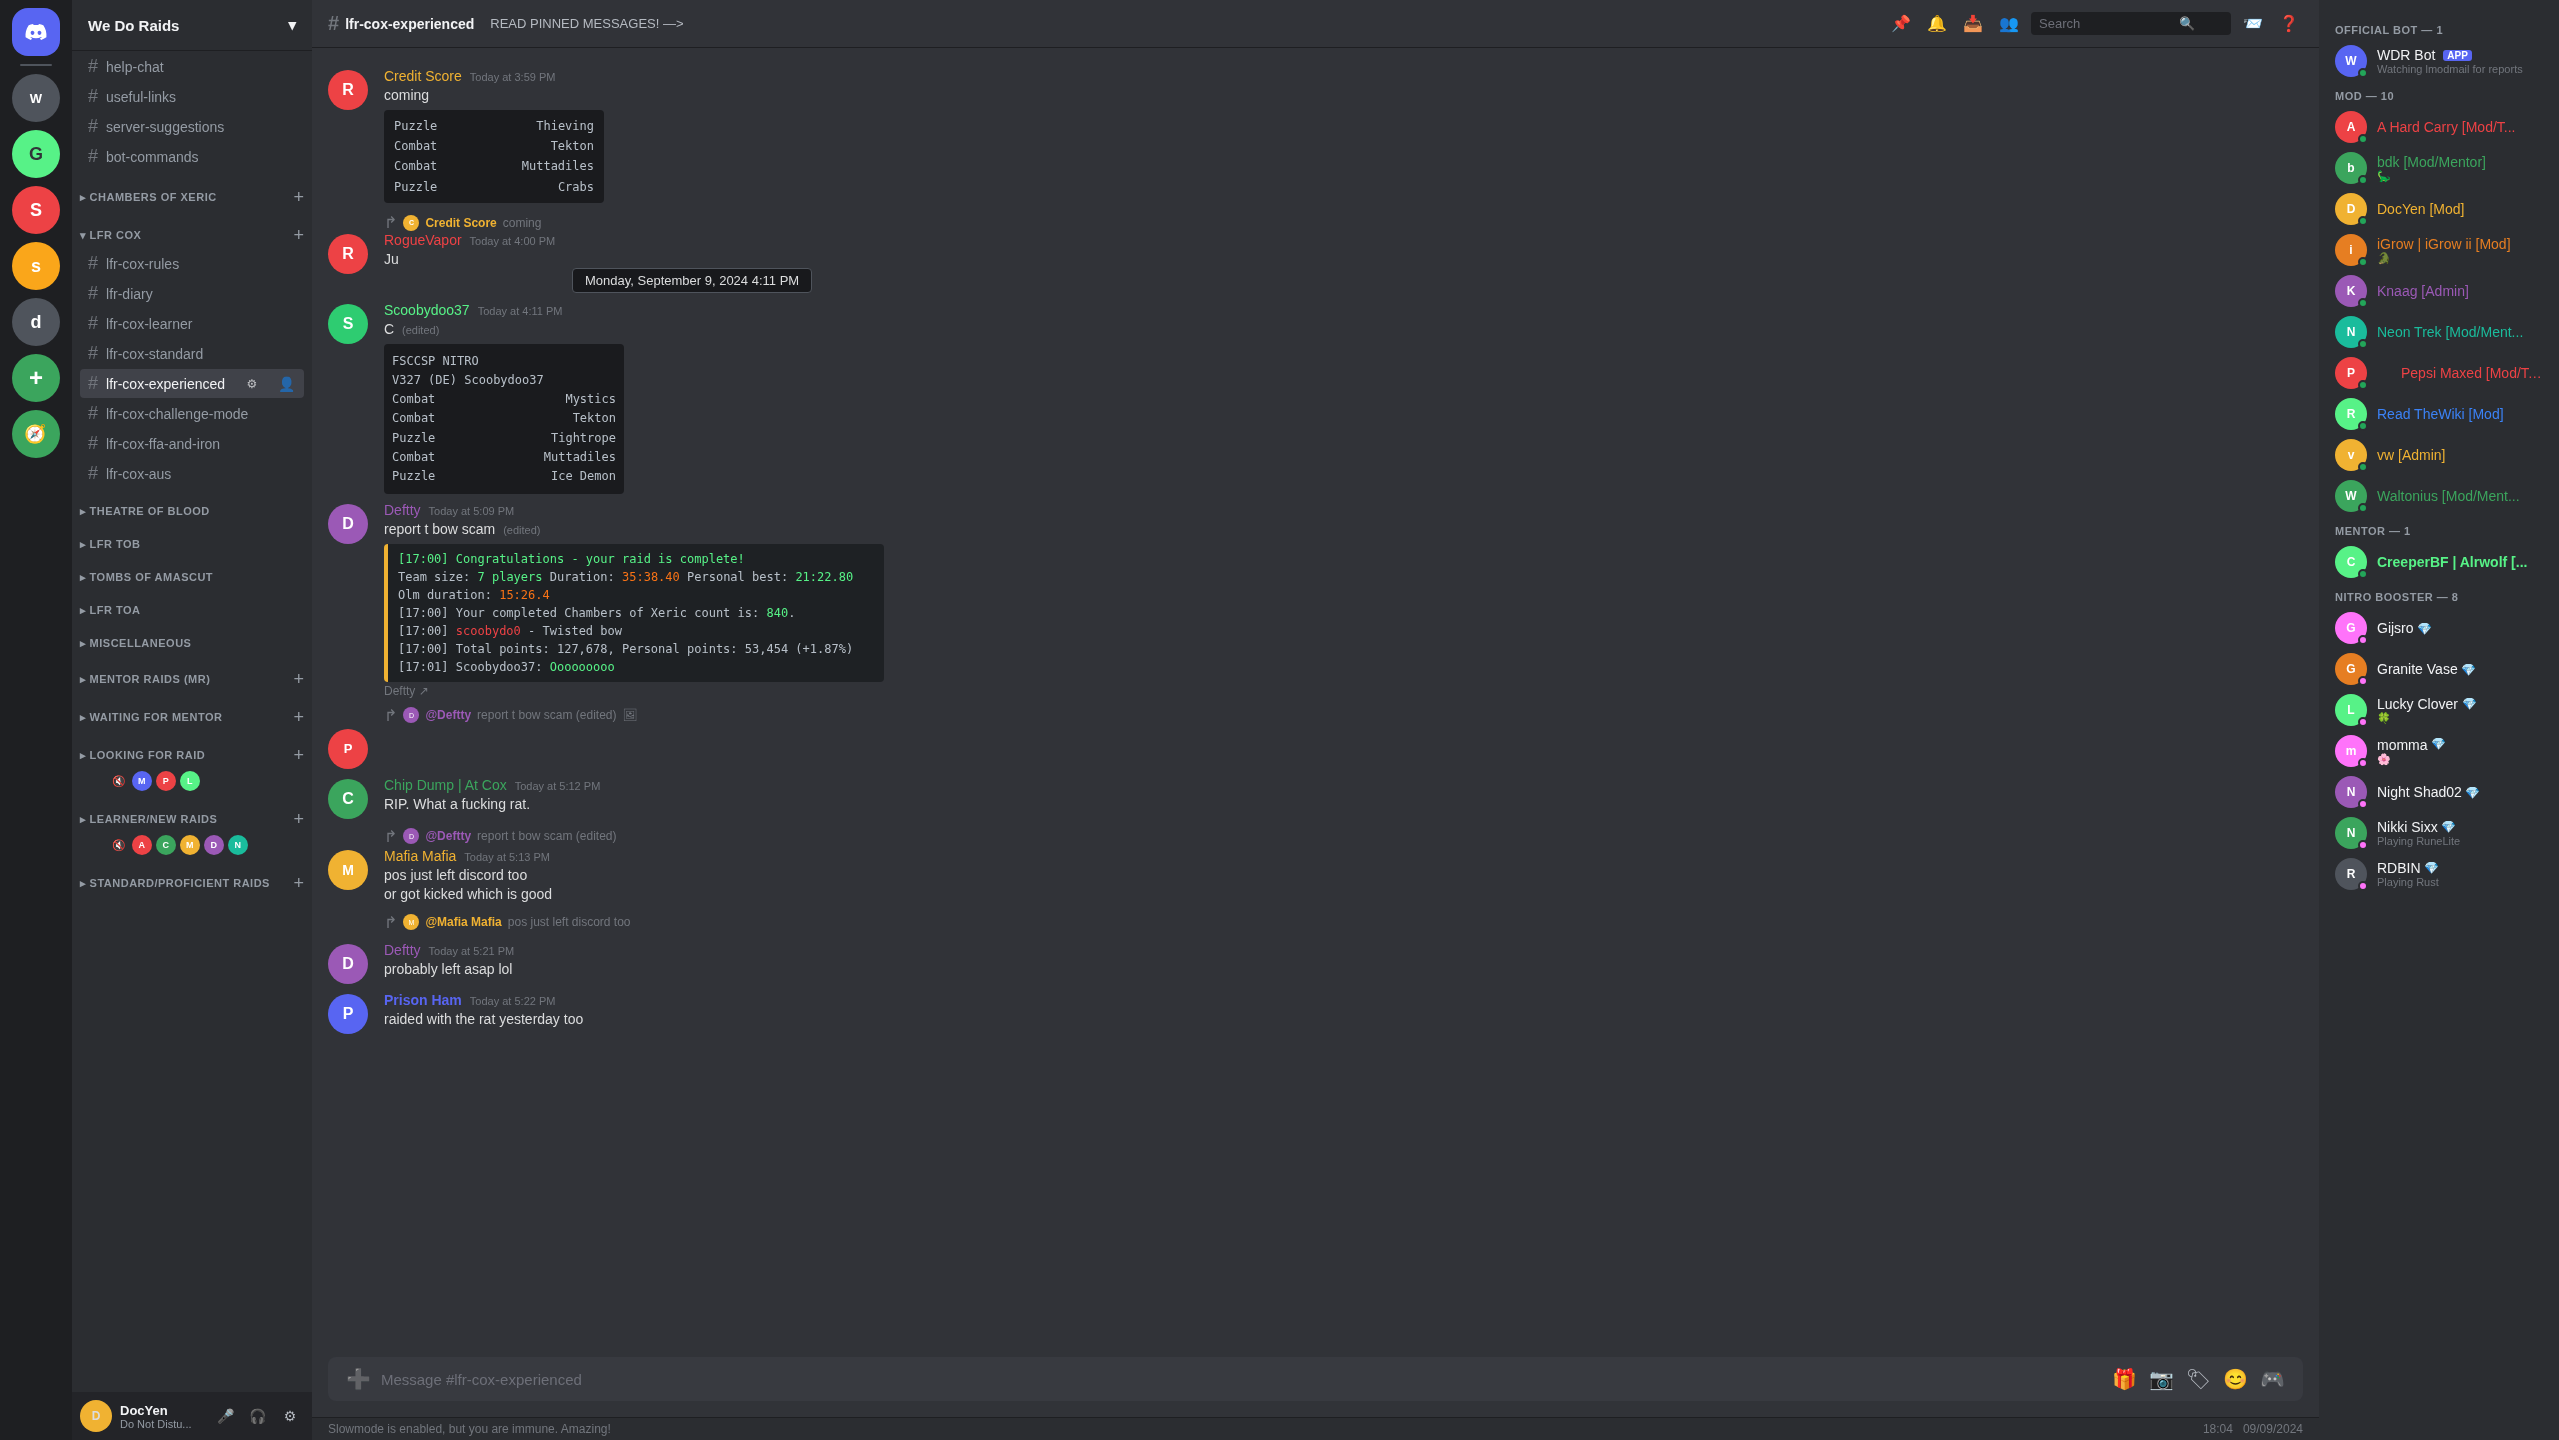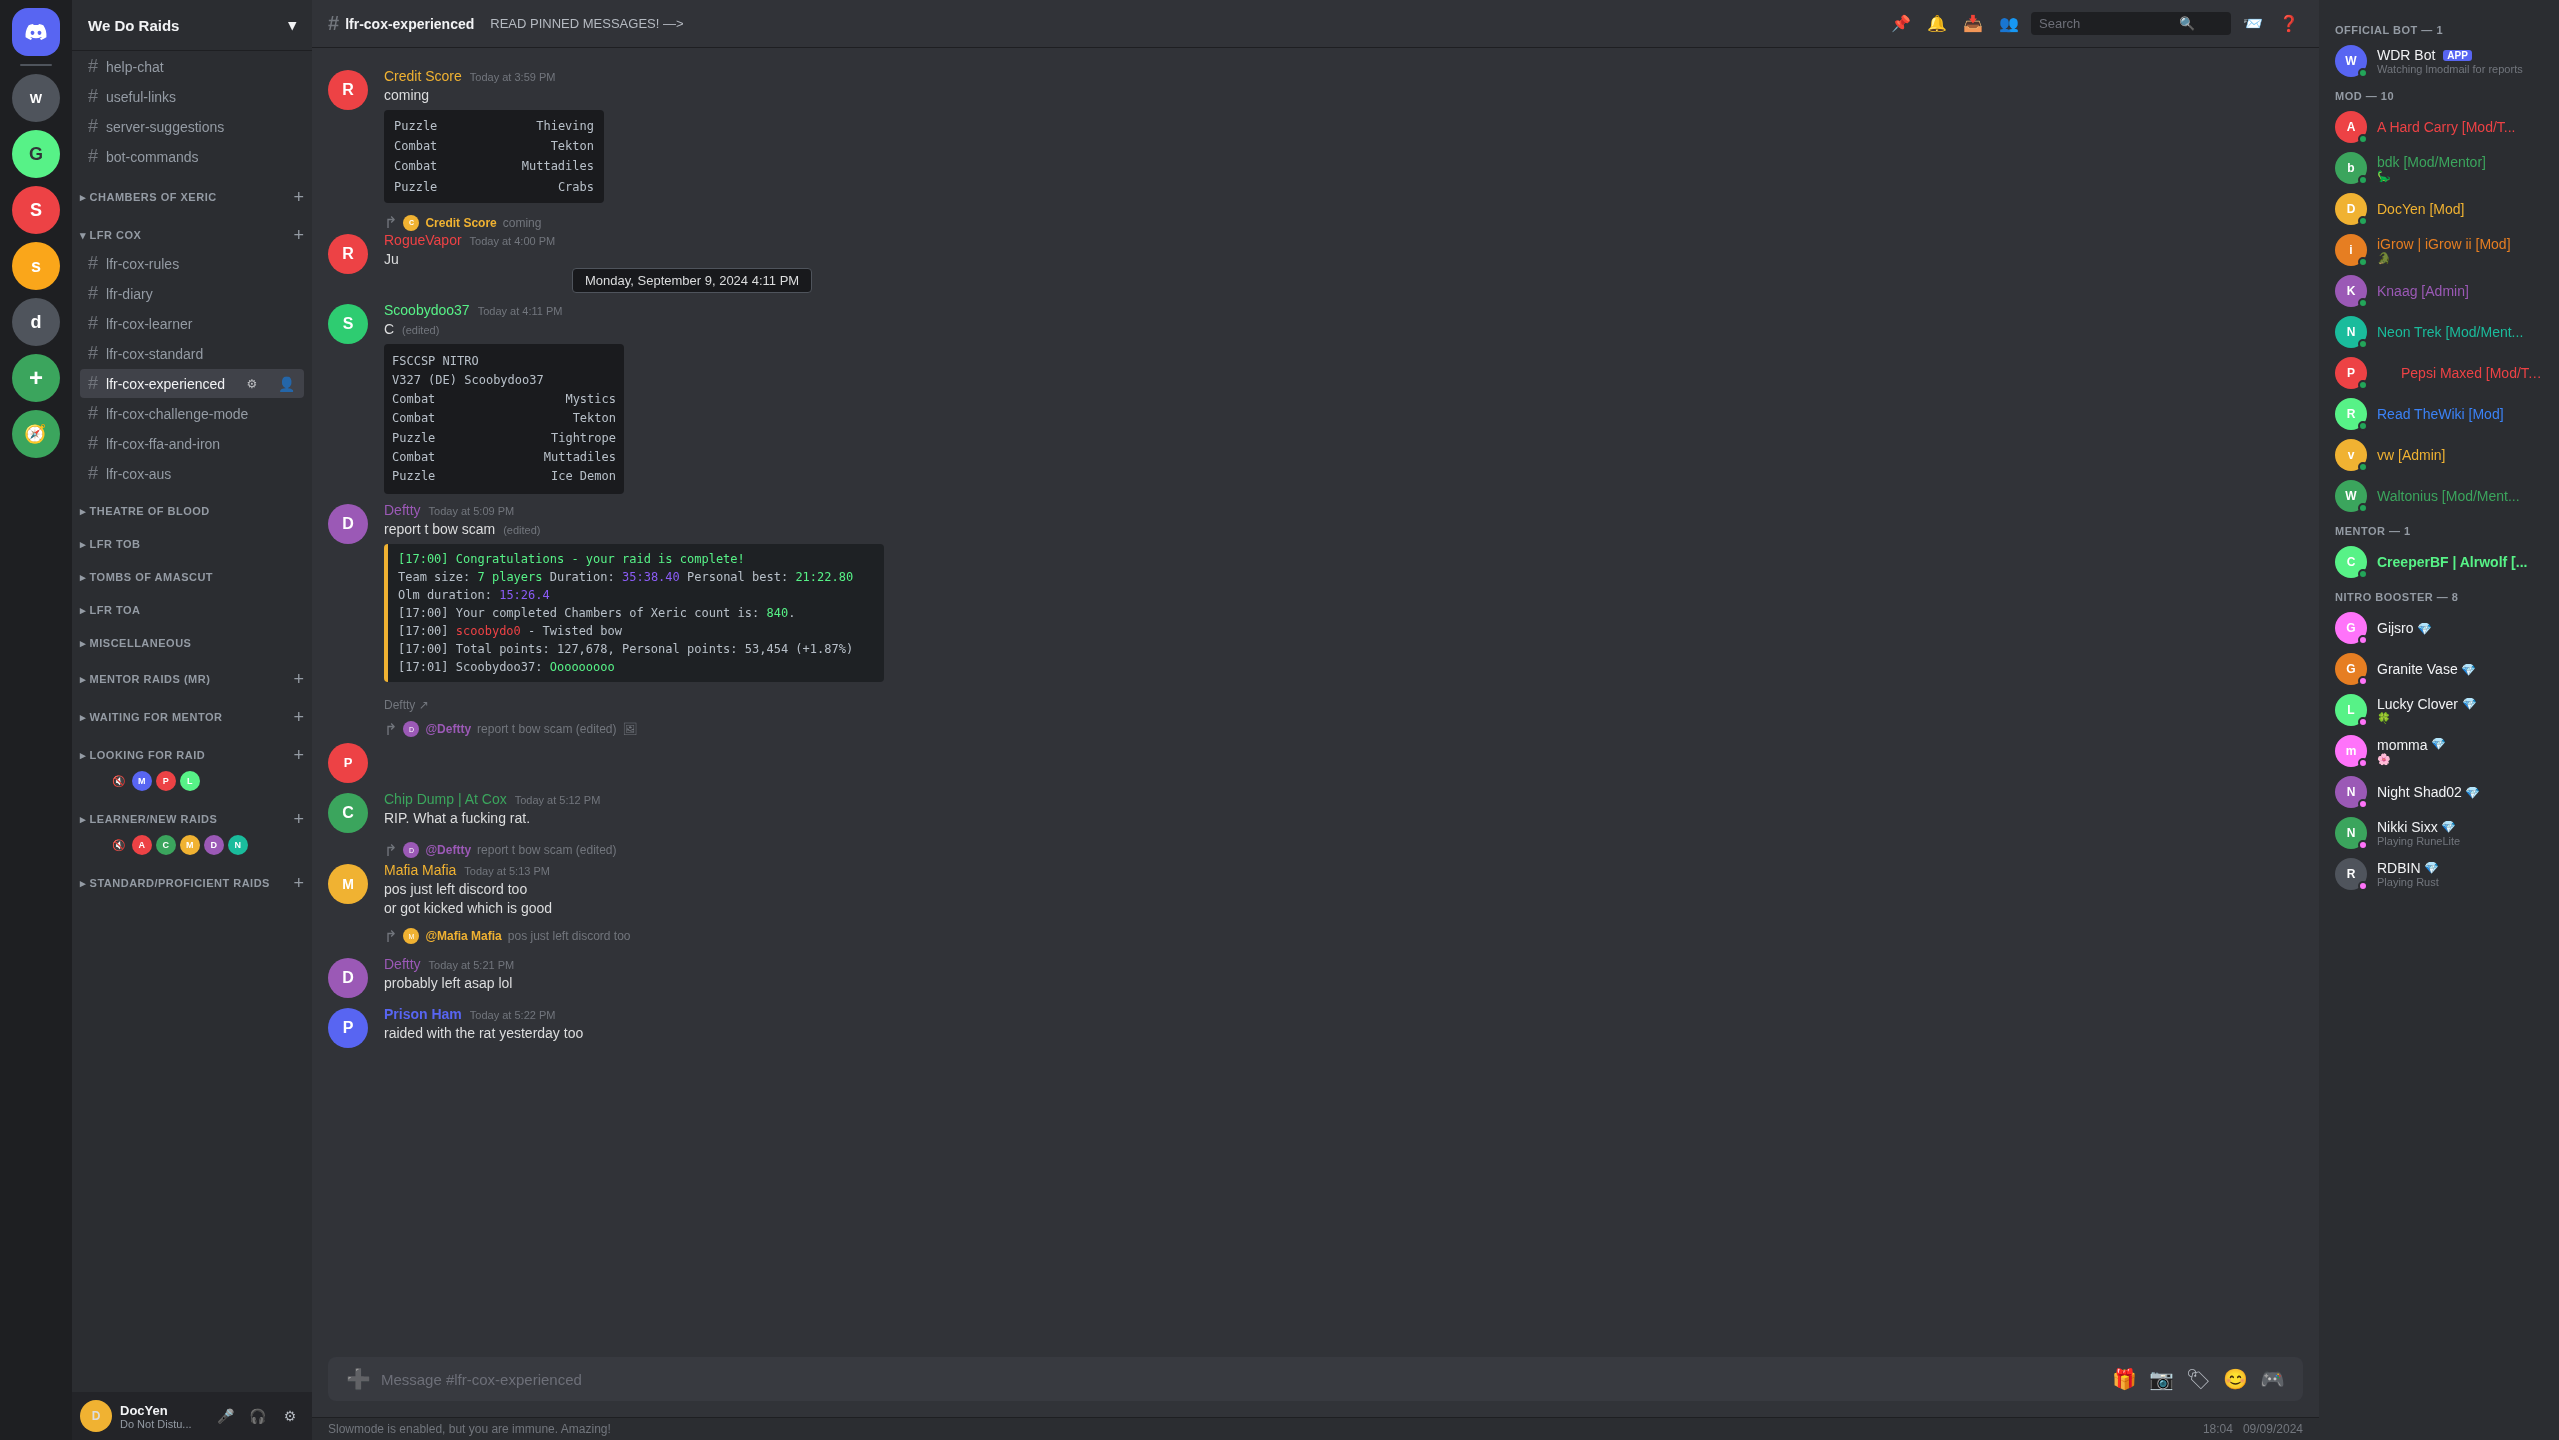--- a/index.html
+++ b/index.html
@@ -264,21 +264,21 @@
       padding: 6px 10px;
       font-family: monospace;
       font-size: 12px;
       color: #b8c0c9;
       margin-top: 4px;
       max-width: 500px;
       line-height: 1.5;
     }
     .log-box .highlight-green { color: #57f287; }
     .log-box .highlight-red { color: #ed4245; }
-    .log-box .highlight-yellow { color: #8b5cf6; }
+    .log-box .highlight-yellow { color: #f97316; }
 
     
     .reply-indicator {
       display: flex;
       align-items: center;
       gap: 6px;
       font-size: 12px;
       color: #72767d;
       margin-bottom: 2px;
       padding-left: 56px;
@@ -721,21 +721,21 @@
         </div>
         <div class="message-text">report t bow scam <span class="edited-tag">(edited)</span></div>
         <div class="log-box">
           <div><span class="highlight-green">[17:00] Congratulations - your raid is complete!</span></div>
           <div>Team size: <span class="highlight-green">7 players</span> Duration: <span class="highlight-yellow">35:38.40</span> Personal best: <span class="highlight-green">21:22.80</span> Olm duration: <span class="highlight-yellow">15:26.4</span></div>
           <div>[17:00] Your completed Chambers of Xeric count is: <span class="highlight-green">840</span>.</div>
           <div>[17:00] <span class="highlight-red">scoobydo0</span> - Twisted bow</div>
           <div>[17:00] Total points: 127,678, Personal points: 53,454 (+1.87%)</div>
           <div>[17:01] Scoobydoo37: <span class="highlight-green">Ooooooooo</span></div>
         </div>
-        <div style="font-size:12px; color:#72767d; margin-top:16px;">Deftty ↗</div>
+        <div style="font-size:12px; color:#72767d; margin-top:2px;">Deftty ↗</div>
 
       </div>
     </div>
 
     <div class="message-group">
       <div style="width:40px; flex-shrink:0;"></div>
       <div style="flex:1;">
         <div class="reply-indicator" style="padding-left:0;">
           <span style="color:#72767d; font-size:16px;">↱</span>
           <div style="background:#9b59b6; width:16px;height:16px;border-radius:50%;display:inline-flex;align-items:center;justify-content:center;font-size:7px;color:white;">D</div>

